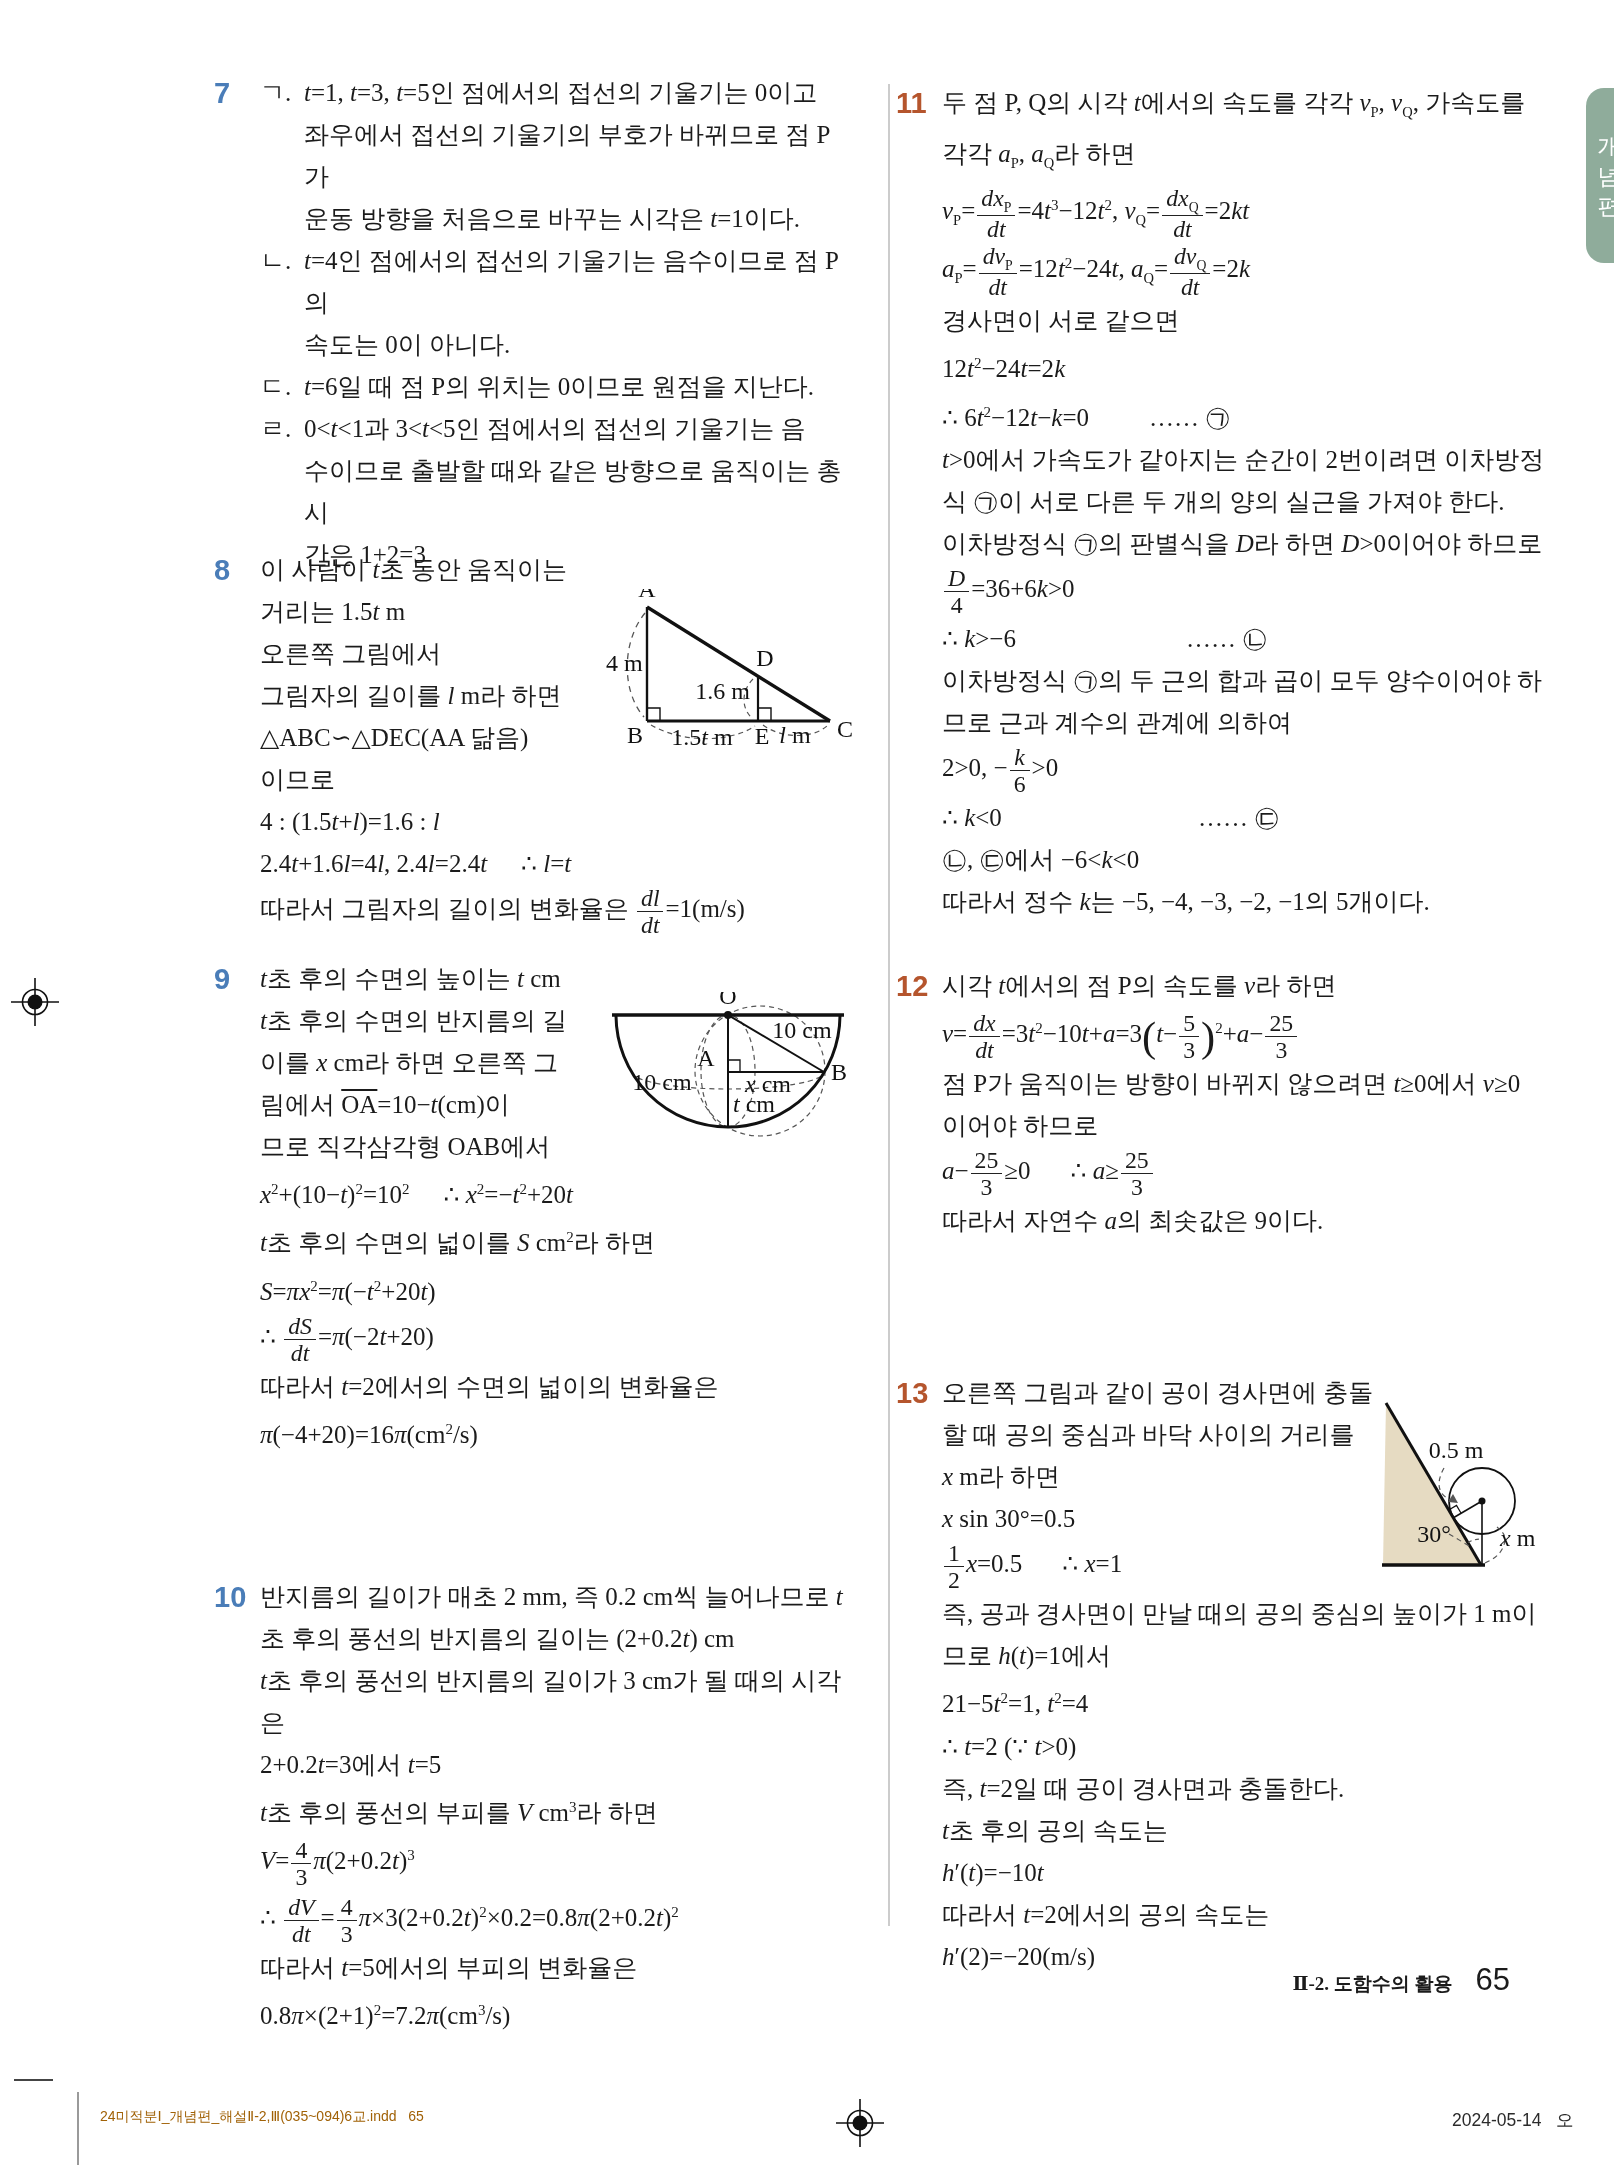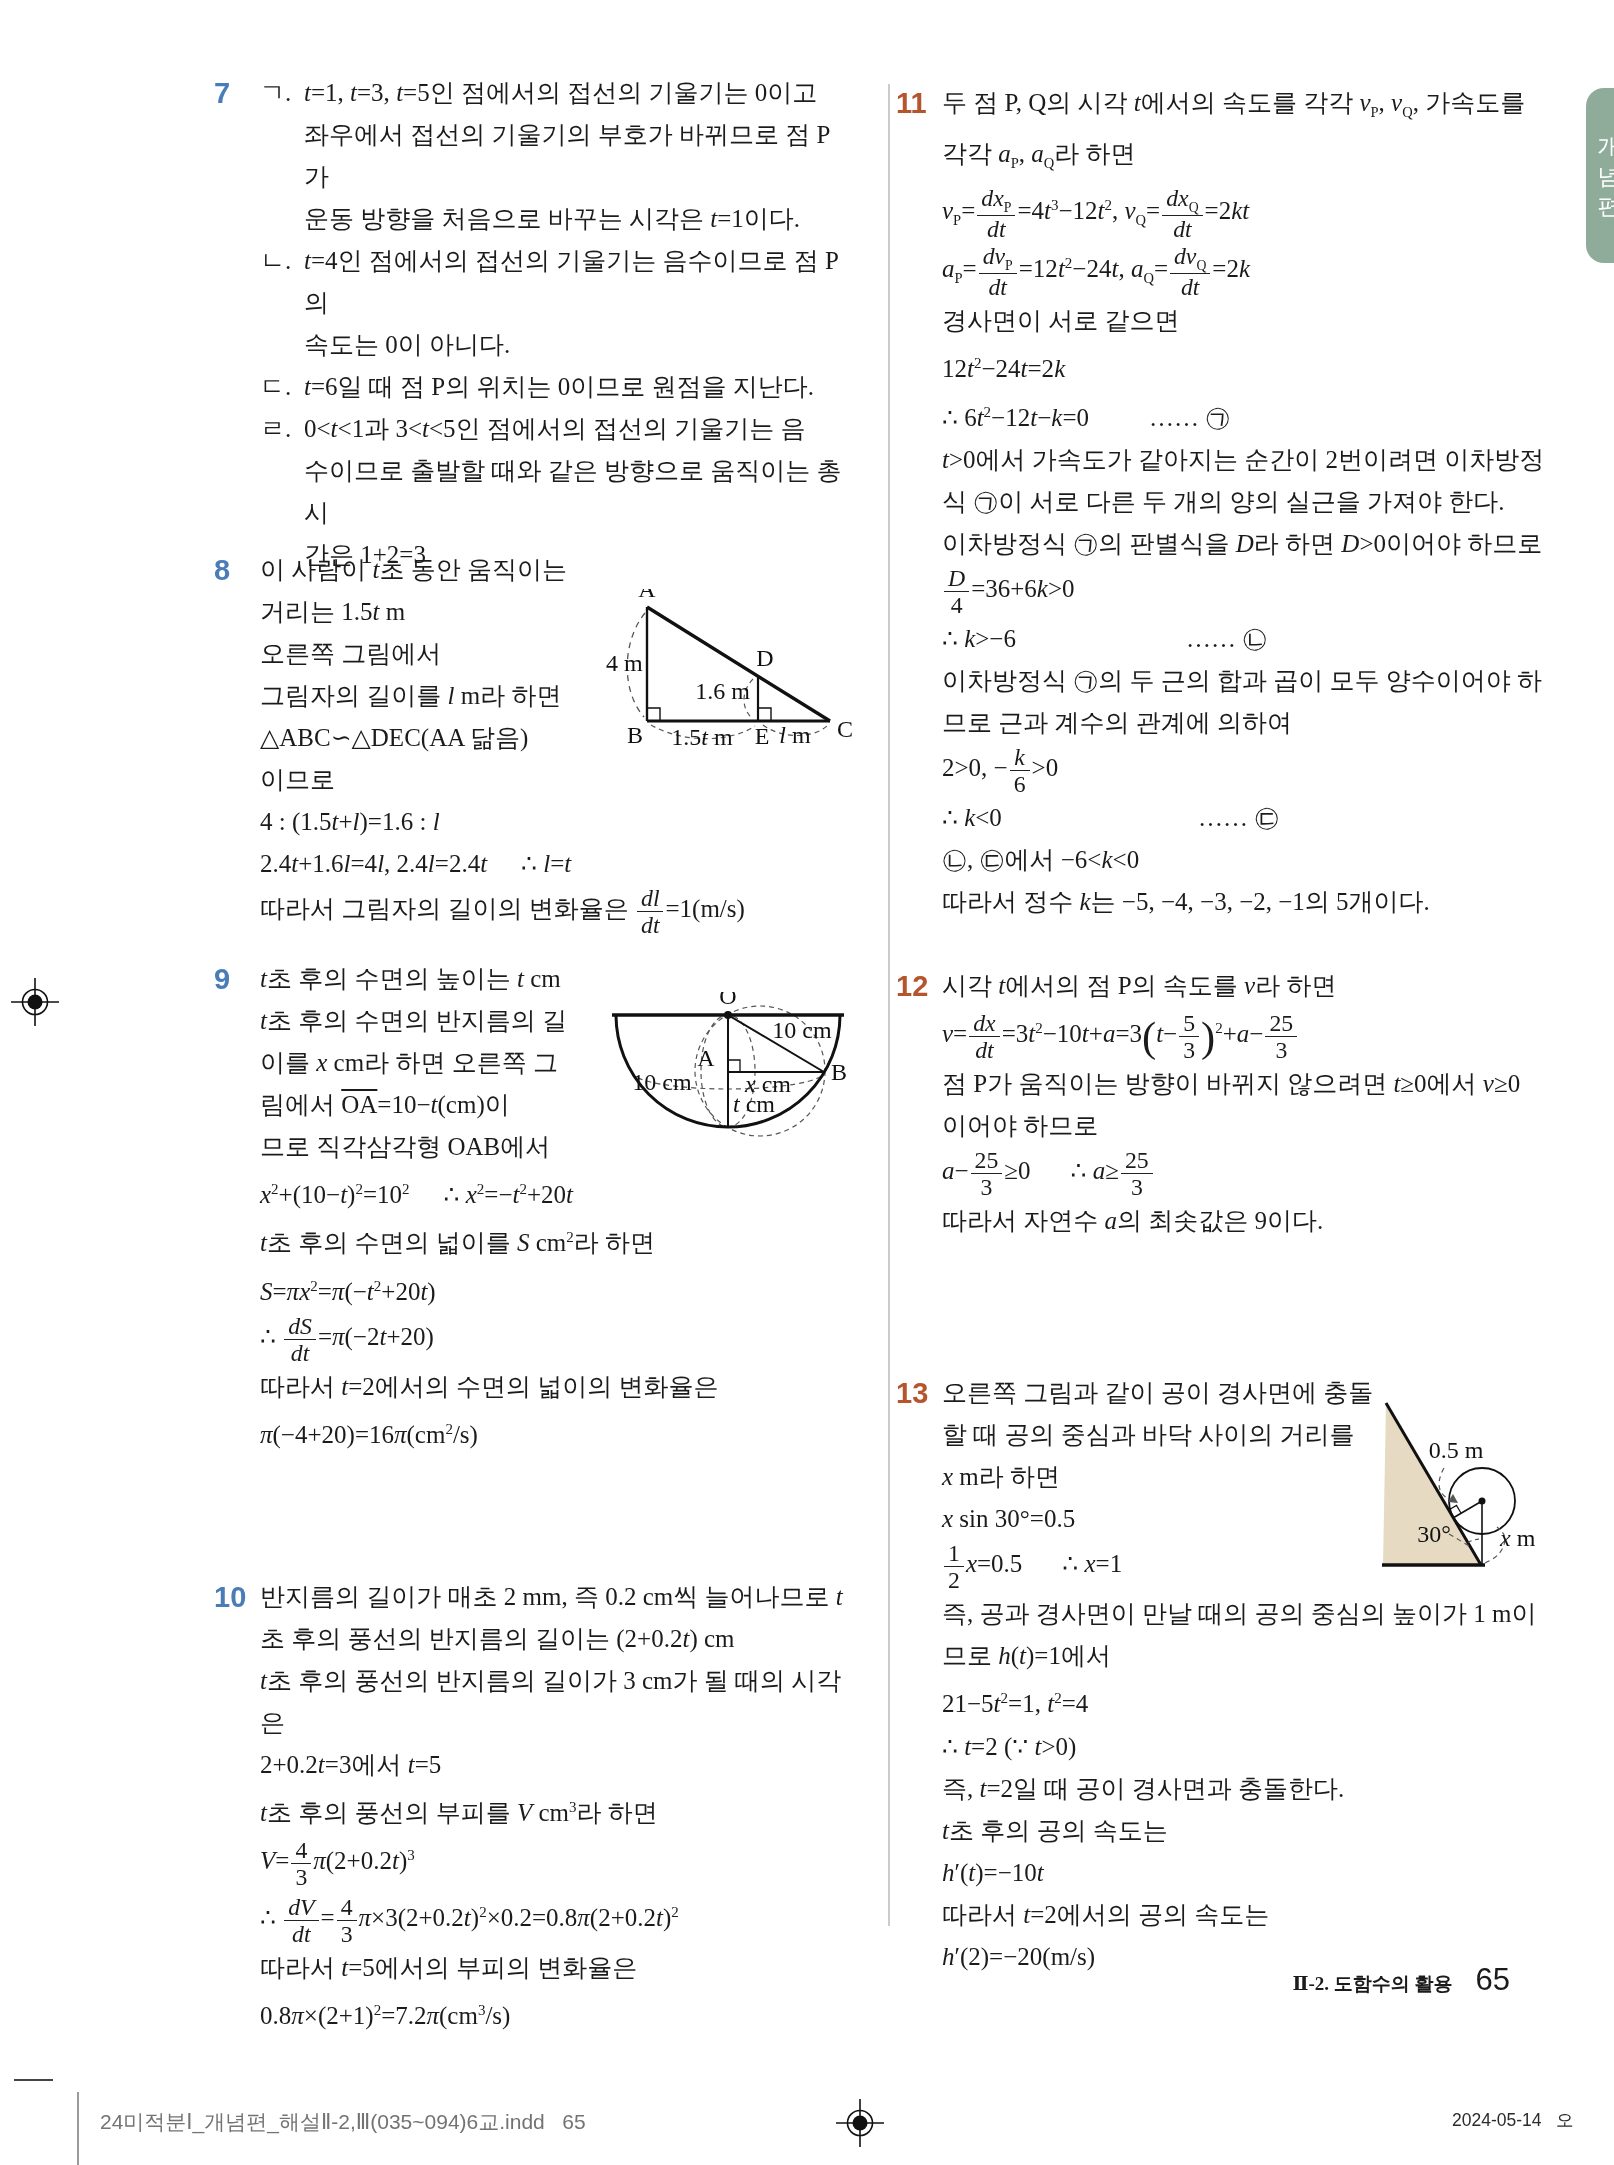--- a/index.html
+++ b/index.html
@@ -59,21 +59,21 @@
 
   
   .section-footer {
     position:absolute; top:1962px; right:104px;
     display:flex; align-items:baseline;
   }
   .section-name { font-size:19px;font-weight:bold; }
   .section-page { font-size:31px; font-weight:normal; margin-left:23px;
     font-family:"Liberation Sans","DejaVu Sans",sans-serif; }
   .printline {
-    position:absolute; top:2108px; left:100px; font-size:21px; color:#737373;
+    position:absolute; top:2108px; left:100px; font-size:14px; color:#a16207;
     font-family:"Liberation Sans","DejaVu Sans",sans-serif; white-space:pre;
   }
   .printdate {
     position:absolute; top:2108px; left:1452px; font-size:17.5px; color:#2b2b2b;
     font-family:"Liberation Sans","DejaVu Sans",sans-serif; white-space:pre;
   }
   .foot-bar { position:absolute; left:77px; top:2092px; width:1.5px; height:73px; background:#9a9a9a; }
   .trim-dash { position:absolute; left:14px; top:2079px; width:39px; height:2px; background:#444; }
   .regmark { position:absolute; }
 </style>

